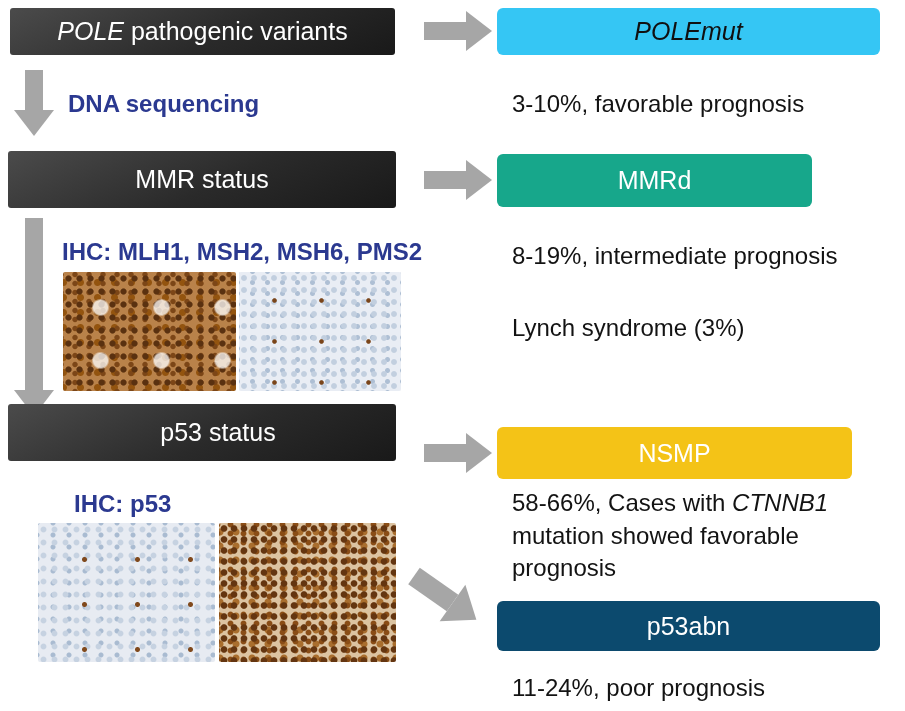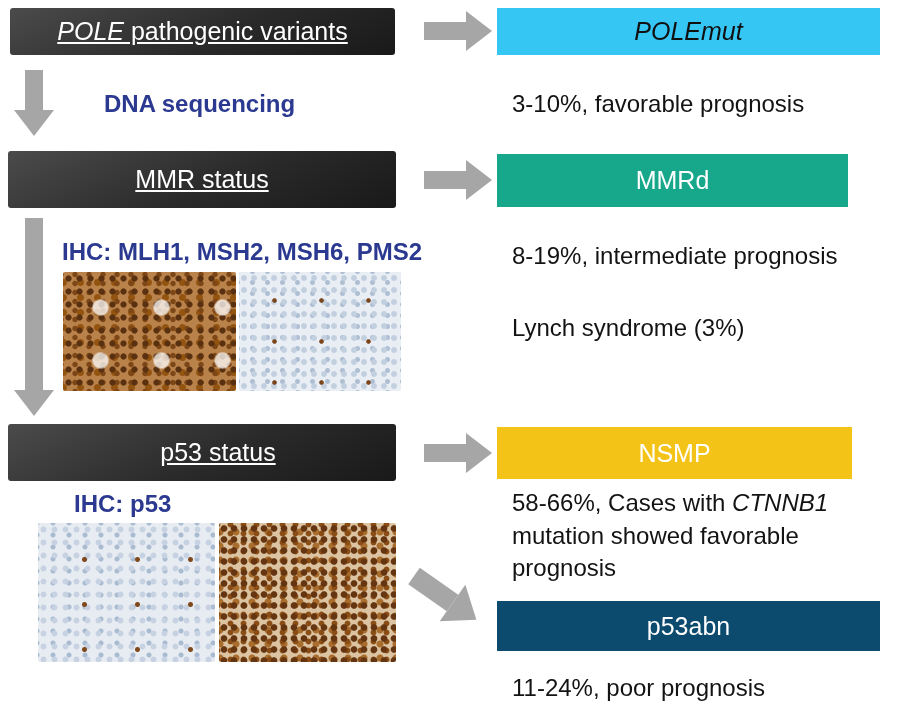--- a/index.html
+++ b/index.html
@@ -10,25 +10,25 @@
   }
   .dark-box {
     position:absolute; color:#ffffff;
     background:linear-gradient(155deg, #4b4b4b 0%, #2a2a2a 55%, #191919 100%);
     display:flex; align-items:center; justify-content:center;
     font-size:25px; border-radius:3px;
   }
   .result-box {
     position:absolute; color:#ffffff;
     display:flex; align-items:center; justify-content:center;
-    font-size:25px; border-radius:0;
+    font-size:25px; border-radius:6px;
   }
   .result-box.black-text { color:#101010; }
   .italic { font-style:italic; }
-  .box-label { white-space:pre-wrap;text-decoration:underline; }
+  .box-label { white-space:pre-wrap; }
   .method-label {
     position:absolute; color:#2b3990; font-weight:700; font-size:24px; white-space:nowrap;
   }
   .note { position:absolute; color:#131313; font-size:24px; line-height:1.36; }
 
   
   .arrow-right { position:absolute; width:68px; height:40px; }
   .arrow-right .shaft { position:absolute; left:0; top:11px; width:42px; height:18px; background:#a6a6a6; }
   .arrow-right .head {
     position:absolute; left:42px; top:0; width:0; height:0;
@@ -100,52 +100,52 @@
 
   <div class="result-box black-text" style="left:497px; top:8px; width:383px; height:47px; background:#35c6f4;">
     <span class="italic">POLEmut</span>
   </div>
 
   <div class="arrow-down" style="left:14px; top:70px; height:66px;">
     <div class="shaft" style="height:40px;"></div>
     <div class="head"></div>
   </div>
 
-  <div class="method-label" style="left:68px; top:90px;margin-left:36px;">DNA sequencing</div>
+  <div class="method-label" style="left:68px; top:90px;">DNA sequencing</div>
 
   <div class="note" style="left:512px; top:88px;">3-10%, favorable prognosis</div>
 
   <div class="dark-box" style="left:8px; top:151px; width:388px; height:57px;">
     <span class="box-label">MMR status</span>
   </div>
 
   <div class="arrow-right" style="left:424px; top:160px;">
     <div class="shaft"></div>
     <div class="head"></div>
   </div>
 
-  <div class="result-box" style="left:497px; top:154px; width:351px; height:53px; background:#17a78b;">
+  <div class="result-box" style="left:497px; top:154px; width:315px; height:53px; background:#17a78b;">
     <span>MMRd</span>
   </div>
 
   <div class="arrow-down" style="left:14px; top:218px; height:198px;">
     <div class="shaft" style="height:172px;"></div>
     <div class="head"></div>
   </div>
 
   <div class="method-label" style="left:62px; top:238px;">IHC: MLH1, MSH2, MSH6, PMS2</div>
 
   <div class="note" style="left:512px; top:240px;">8-19%, intermediate prognosis</div>
 
   <div class="histo histo-brown-a" style="left:63px; top:272px; width:173px; height:119px;"></div>
   <div class="histo histo-pale-a" style="left:239px; top:272px; width:162px; height:119px;"></div>
 
   <div class="note" style="left:512px; top:312px;">Lynch syndrome (3%)</div>
 
-  <div class="dark-box" style="left:8px; top:424px; width:388px; height:57px;padding-left:32px;">
+  <div class="dark-box" style="left:8px; top:404px; width:388px; height:57px;padding-left:32px;">
     <span class="box-label">p53 status</span>
   </div>
 
   <div class="arrow-right" style="left:424px; top:433px;">
     <div class="shaft"></div>
     <div class="head"></div>
   </div>
 
   <div class="result-box" style="left:497px; top:427px; width:355px; height:52px; background:#f4c317;">
     <span>NSMP</span>

